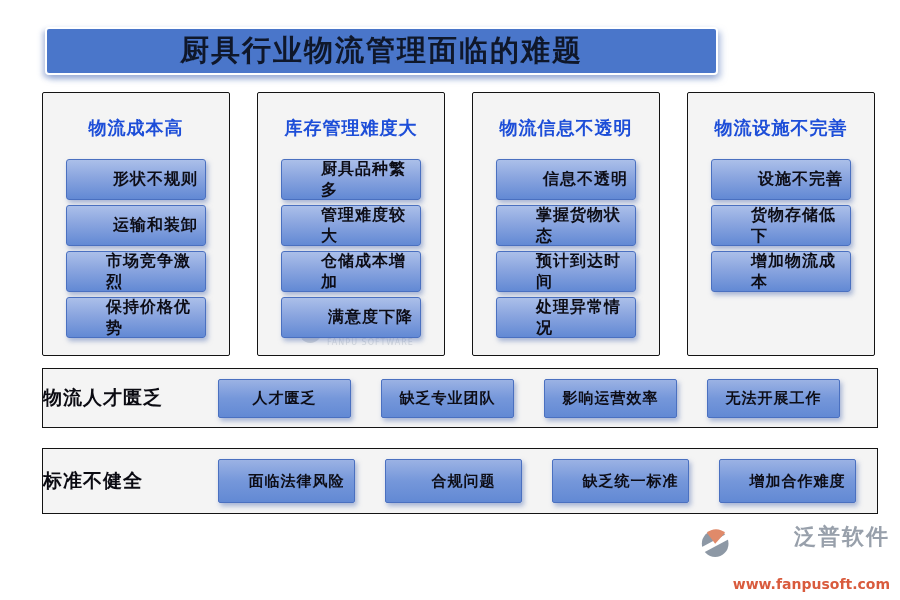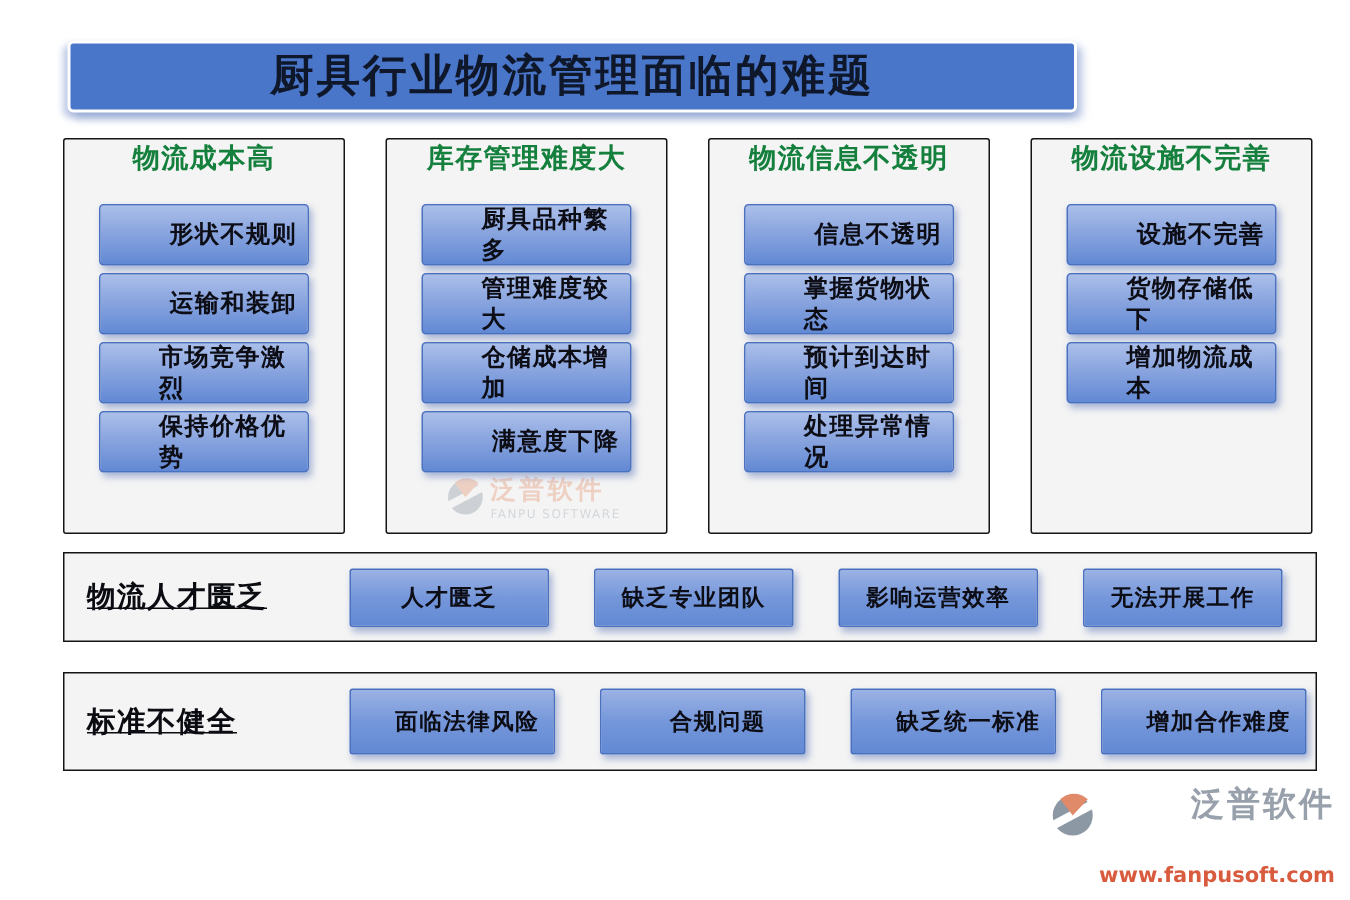--- a/index.html
+++ b/index.html
@@ -31,22 +31,23 @@
     display: flex; justify-content: space-between;
   }
   .panel {
     position: relative;
     width: 188px; height: 264px;
     background: #f4f4f4;
     border: 1.5px solid #141414;
     border-radius: 2px;
   }
   .panel-header {
+    margin-top: 23px;
     text-align: center;
-    font-size: 18px; font-weight: bold; color: #15803d;
+    font-size: 18px; font-weight: bold; color: #1d4ed8;
     letter-spacing: 1px;
   }
   .panel-buttons {
     position: relative; z-index: 2;
     margin-top: 19px;
     display: flex; flex-direction: column; align-items: center; gap: 5px;
   }
   .btn {
     width: 140px; height: 41px;
     border: 1px solid #4a70c0;
@@ -75,25 +76,23 @@
   .h-row {
     position: absolute; left: 42px;
     width: 836px;
     background: #f4f4f4;
     border: 1.5px solid #141414;
     display: flex; align-items: center;
   }
   .h-row-1 { top: 368px; height: 60px; }
   .h-row-2 { top: 448px; height: 66px; }
   .row-label {
-    margin-left: 15px;
     width: 175px;
     font-size: 19px; font-weight: bold; color: #0b0b12;
     letter-spacing: 1px;
-    text-decoration: underline;
   }
   .row-buttons { display: flex; gap: 30px; }
   .row-btn {
     width: 133px; height: 39px;
     border: 1px solid #4a70c0;
     border-radius: 2px;
     background: linear-gradient(180deg, #9bb2e4 0%, #7597da 50%, #6289d4 100%);
     box-shadow: 2px 3px 5px rgba(100,125,185,0.55);
     display: flex; align-items: center; justify-content: center;
     font-size: 15px; font-weight: bold; color: #0d0d16;

